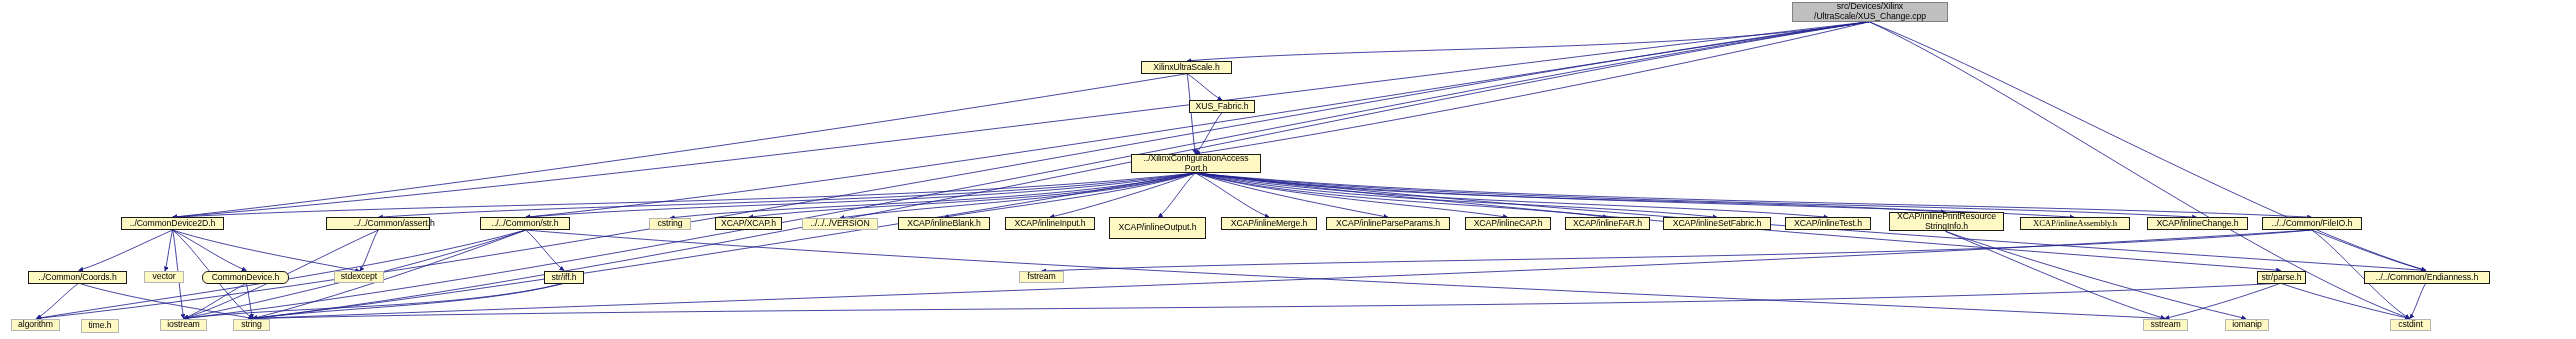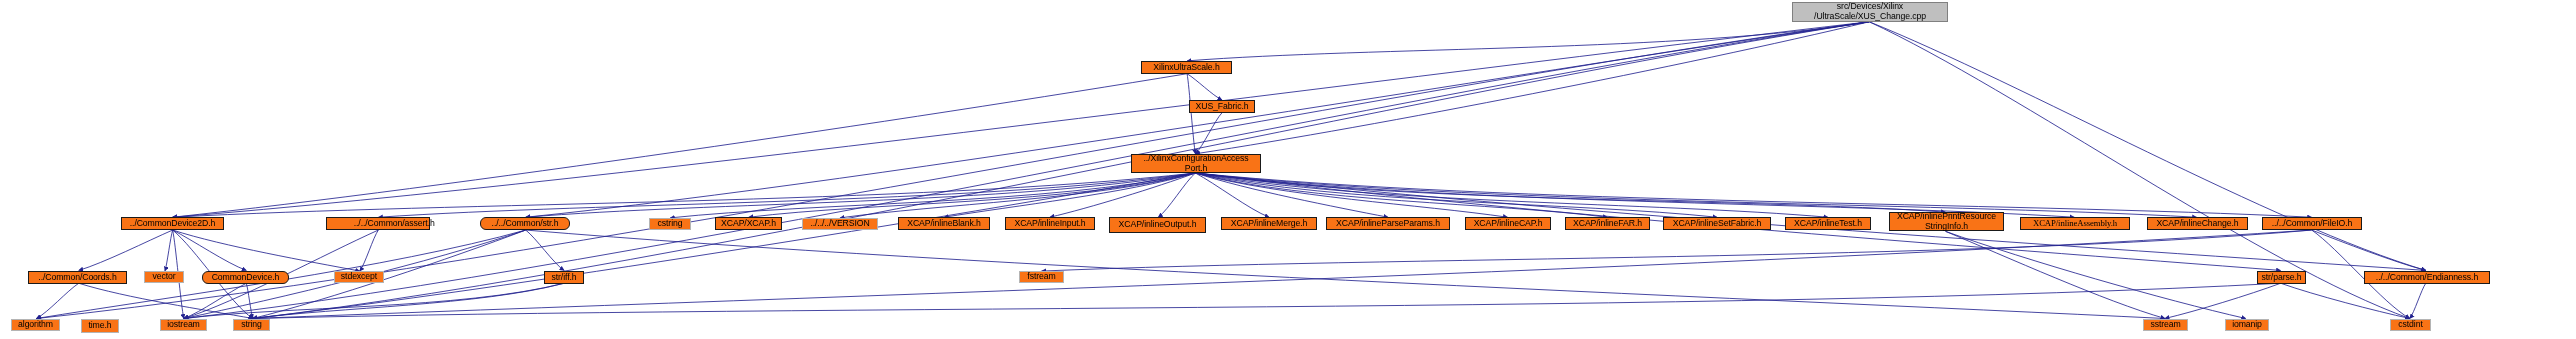--- a/index.html
+++ b/index.html
@@ -24,21 +24,21 @@
     height: 339px;
     pointer-events: none;
   }
   .node {
     position: absolute;
     box-sizing: border-box;
     display: flex;
     align-items: center;
     justify-content: center;
     text-align: center;
-    background: #f97316;
+    background: #fef9c3;
     color: #000000;
     font-size: 8.7px;
     line-height: 9.6px;
     white-space: pre-line;
     padding: 0 2.6px;
     letter-spacing: -0.1px;
   }
   .node.local {
     border: 1px solid #1a1a1a;
   }
@@ -131,27 +131,27 @@
 
   <div id="node-layer">
       <div class="node root" style="left: 1792px; top: 1.9px; width: 156px; height: 20px; text-align: center;">src/Devices/Xilinx
 /UltraScale/XUS_Change.cpp</div>
       <div class="node local" style="left: 1141px; top: 61px; width: 91px; height: 13px;">XilinxUltraScale.h</div>
       <div class="node local" style="left: 1189px; top: 100px; width: 66px; height: 13px;">XUS_Fabric.h</div>
       <div class="node local" style="left: 1131px; top: 154px; width: 130px; height: 19px;">../XilinxConfigurationAccess
 Port.h</div>
       <div class="node local" style="left: 121px; top: 217px; width: 103px; height: 13px;">../CommonDevice2D.h</div>
       <div class="node local" style="left: 326px; top: 217px; width: 104px; height: 13px; padding-left: 35px;">../../Common/assert.h</div>
-      <div class="node local" style="left: 480px; top: 217px; width: 90px; height: 13px; border-radius: 6px;">../../Common/str.h</div>
+      <div class="node local" style="left: 480px; top: 217px; width: 90px; height: 13px;">../../Common/str.h</div>
       <div class="node system" style="left: 649px; top: 218px; width: 42px; height: 12.2px;">cstring</div>
       <div class="node local" style="left: 715px; top: 217px; width: 67px; height: 13px;">XCAP/XCAP.h</div>
       <div class="node system" style="left: 802px; top: 218px; width: 76px; height: 12.2px;">../../../VERSION</div>
       <div class="node local" style="left: 898px; top: 217px; width: 92px; height: 13px;">XCAP/inlineBlank.h</div>
       <div class="node local" style="left: 1005px; top: 217px; width: 90px; height: 13px;">XCAP/inlineInput.h</div>
-      <div class="node local" style="left: 1109px; top: 217px; width: 97px; height: 16px;">XCAP/inlineOutput.h</div>
+      <div class="node local" style="left: 1109px; top: 217px; width: 97px; height: 22px;">XCAP/inlineOutput.h</div>
       <div class="node local" style="left: 1221px; top: 217px; width: 96px; height: 13px;">XCAP/inlineMerge.h</div>
       <div class="node local" style="left: 1326px; top: 217px; width: 124px; height: 13px;">XCAP/inlineParseParams.h</div>
       <div class="node local" style="left: 1465px; top: 217px; width: 86px; height: 13px;">XCAP/inlineCAP.h</div>
       <div class="node local" style="left: 1565px; top: 217px; width: 85px; height: 13px;">XCAP/inlineFAR.h</div>
       <div class="node local" style="left: 1663px; top: 217px; width: 108px; height: 13px;">XCAP/inlineSetFabric.h</div>
       <div class="node local" style="left: 1785px; top: 217px; width: 86px; height: 13px;">XCAP/inlineTest.h</div>
       <div class="node local" style="left: 1889px; top: 212px; width: 115px; height: 19px;">XCAP/inlinePrintResource
 StringInfo.h</div>
       <div class="node local" style="left: 2020px; top: 217px; width: 110px; height: 13px; font-family: Liberation Serif, serif;">XCAP/inlineAssembly.h</div>
       <div class="node local" style="left: 2147px; top: 217px; width: 101px; height: 13px;">XCAP/inlineChange.h</div>

